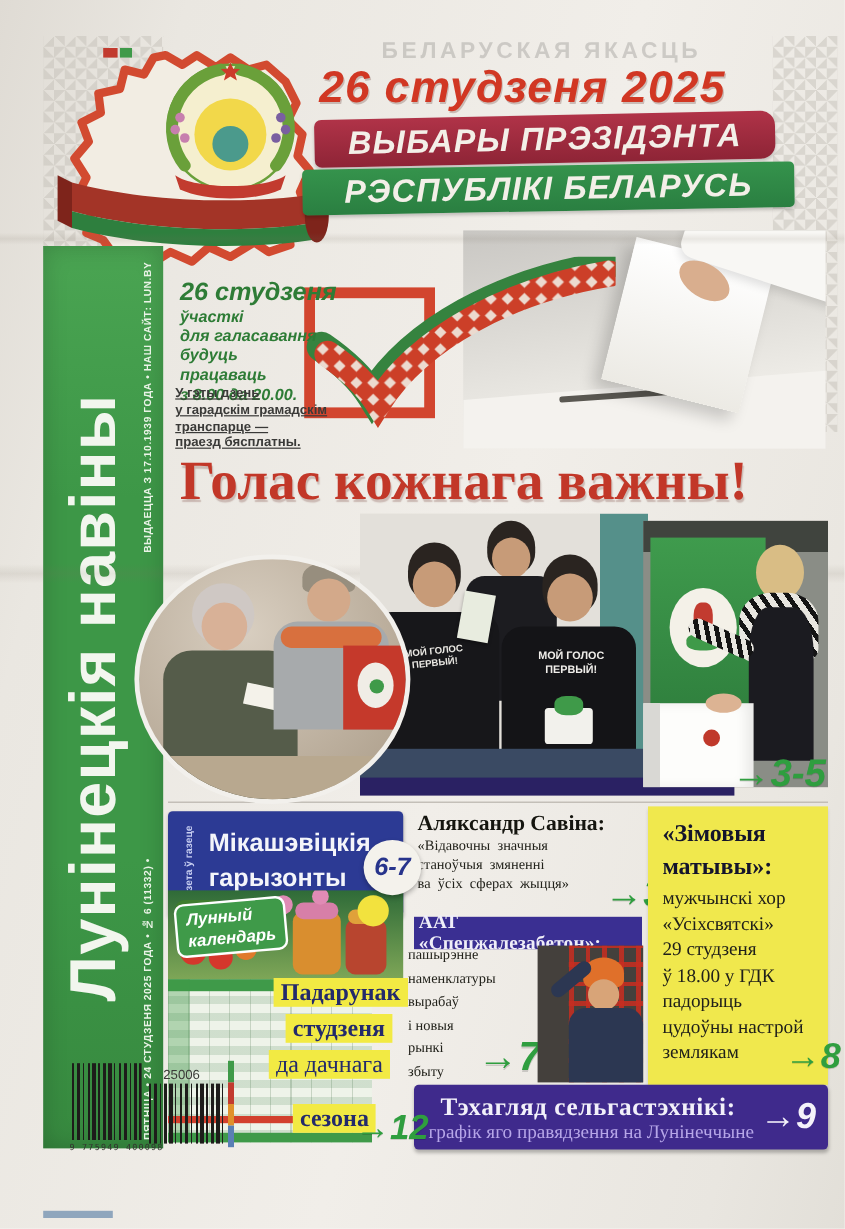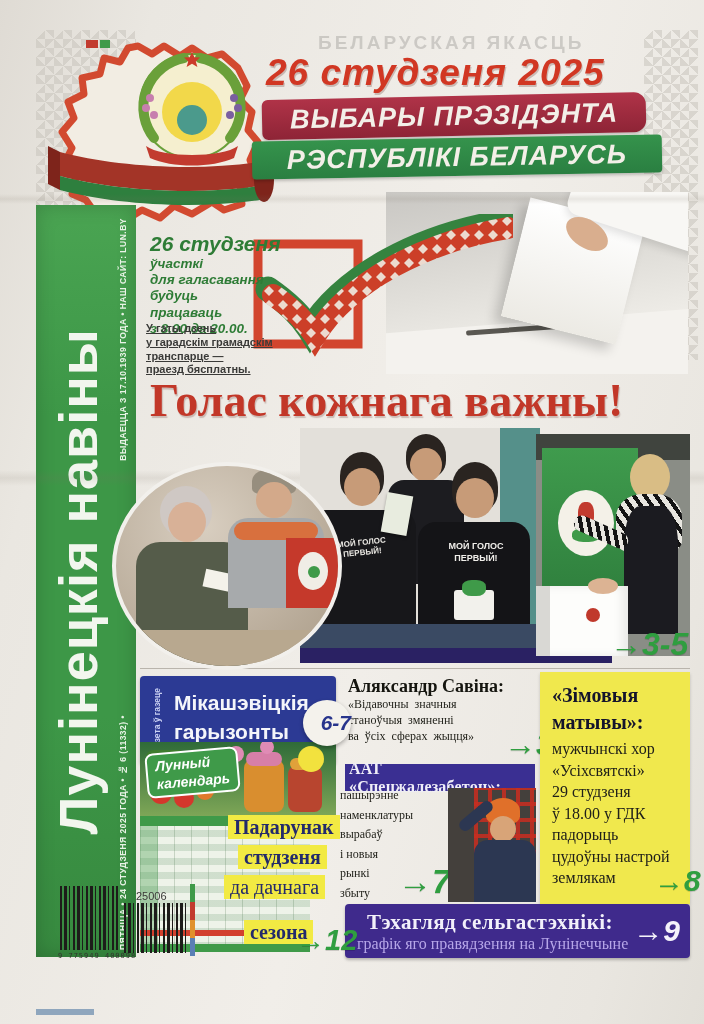--- a/index.html
+++ b/index.html
@@ -209,21 +209,21 @@
               box-shadow:0 2px 3px rgba(0,0,0,.25);">
     <div class="abs" style="left:4px;top:6px;width:26px;height:76px;display:flex;align-items:center;justify-content:center;">
       <span class="vtext pre" style="font:bold 8.5px 'Liberation Sans',sans-serif;color:#c8cff2;line-height:12px;text-align:center;">Газета
 ў газеце</span>
     </div>
     <div class="abs pre" style="left:34px;top:12px;width:158px;font:bold 21px 'Liberation Sans',sans-serif;
                 color:#f4f5fa;line-height:1.4;">Мікашэвіцкія
 гарызонты</div>
   </div>
   <div class="abs" style="left:303px;top:700px;width:48px;height:46px;background:#f4f2ec;border-radius:50%;
-              box-shadow:0 2px 4px rgba(0,0,0,.3);display:flex;align-items:center;justify-content:flex-end;z-index:6;">
+              box-shadow:0 2px 4px rgba(0,0,0,.3);display:flex;align-items:center;justify-content:center;z-index:6;">
     <span style="font:italic bold 21px 'Liberation Sans',sans-serif;color:#27348c;">6-7</span>
   </div>
 
   <div class="abs" style="left:140px;top:742px;width:196px;height:74px;overflow:hidden;
               background:linear-gradient(180deg,#2f6b38,#7ea657);">
     <div class="abs" style="left:6px;top:8px;width:40px;height:18px;background:#3f7d2e;border-radius:8px;"></div>
     <div class="abs" style="left:10px;top:40px;width:22px;height:22px;background:#d4372c;border-radius:50%;"></div>
     <div class="abs" style="left:34px;top:46px;width:20px;height:20px;background:#d4372c;border-radius:50%;"></div>
     <div class="abs" style="left:56px;top:40px;width:18px;height:18px;background:#e07a2c;border-radius:50%;"></div>
     <div class="abs" style="left:104px;top:18px;width:40px;height:52px;background:#d98e2f;border-radius:8px;">

